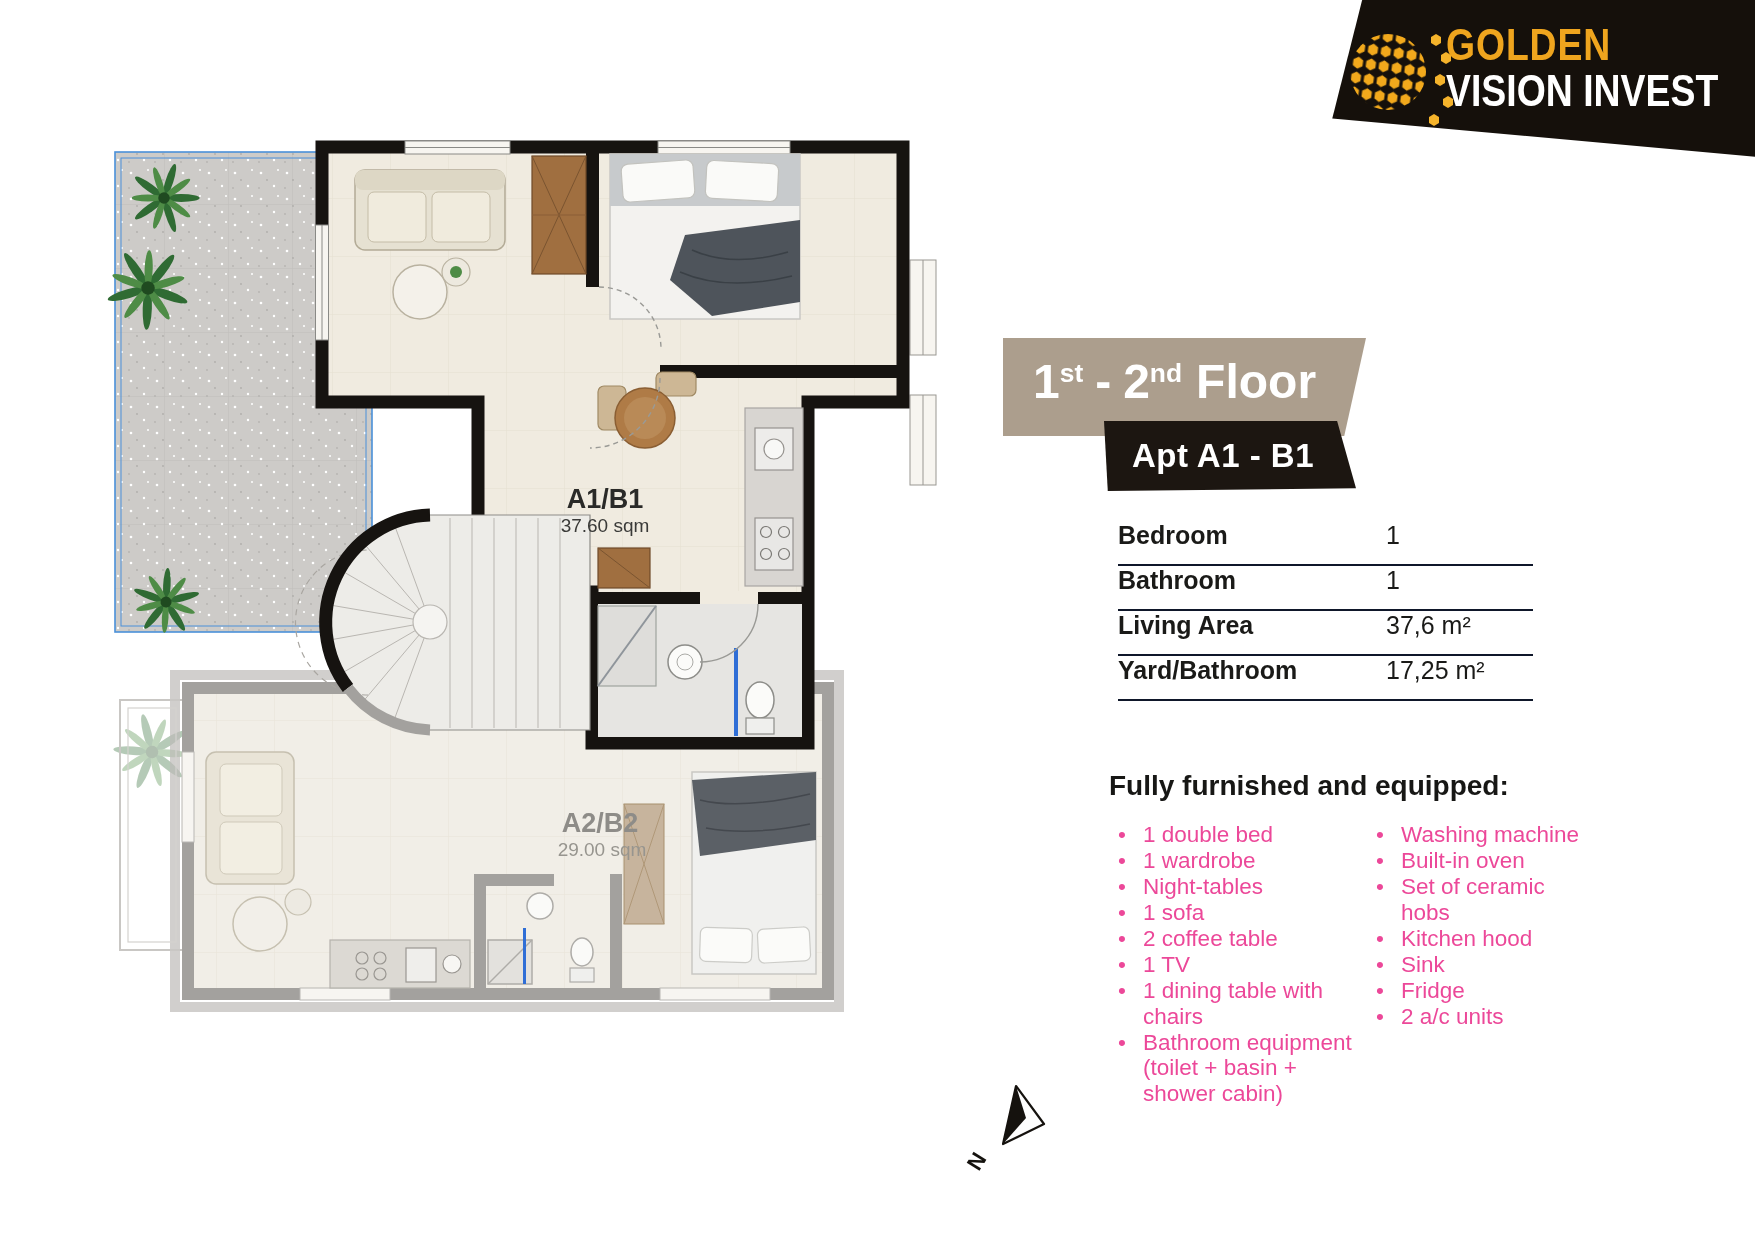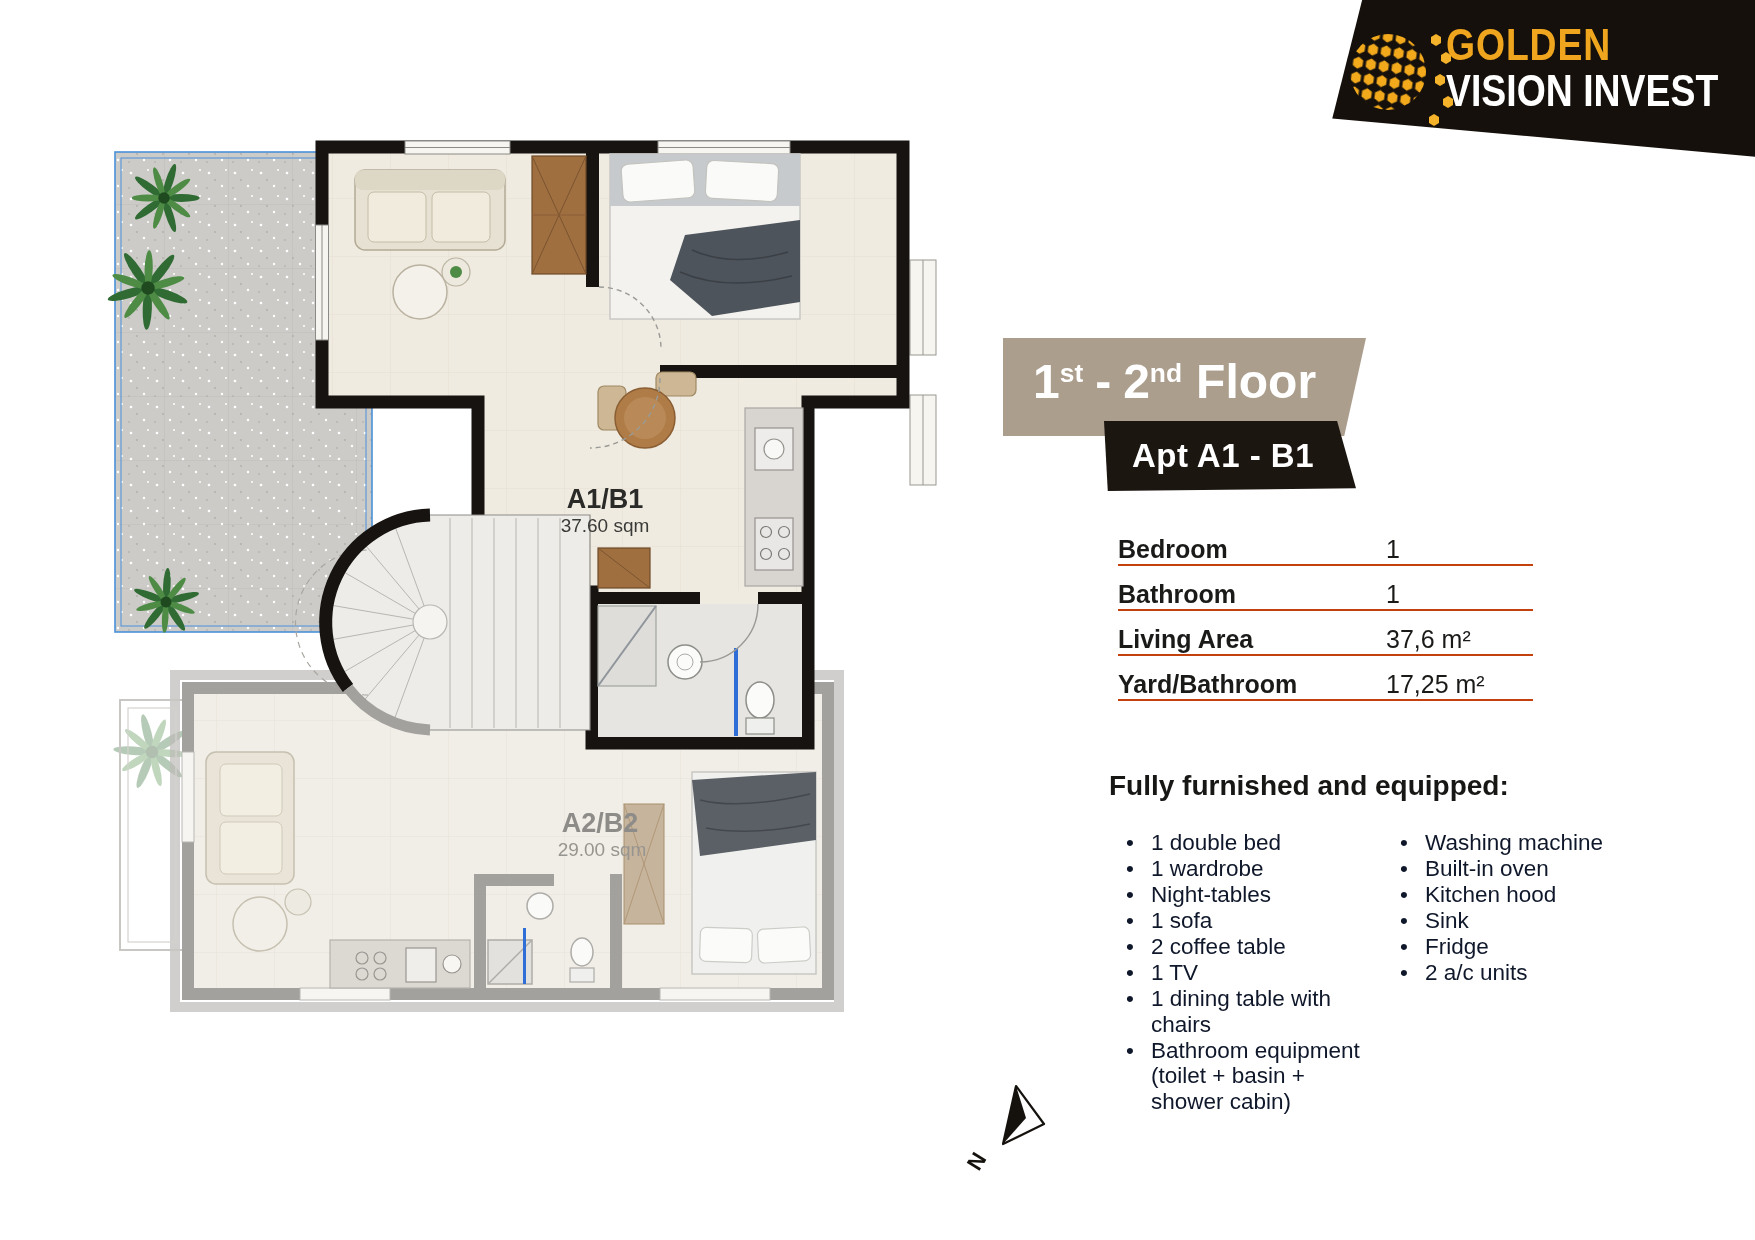--- a/index.html
+++ b/index.html
@@ -23,28 +23,28 @@
   .banner-word{margin-left:14px;}
 
   
   .badge{position:absolute;left:1104px;top:421px;width:252px;height:70px;background:#1C1611;
          clip-path:polygon(0 0,92.5% 0,100% 96%,1.5% 100%);
          display:flex;align-items:center;justify-content:center;}
   .badge-text{color:#ffffff;font-size:33px;font-weight:bold;letter-spacing:.5px;padding-right:14px;}
 
   
   .specs{position:absolute;left:1118px;top:521px;width:415px;}
-  .spec-row{display:flex;align-items:flex-end;height:43px;border-bottom:2px solid #c2410c;}
+  .spec-row{display:flex;align-items:flex-start;height:43px;border-bottom:2px solid #0f172a;}
   .spec-label{width:268px;font-size:25px;font-weight:bold;color:#1a1a18;}
   .spec-value{font-size:25px;color:#1a1a18;}
 
   
   .furn-heading{position:absolute;left:1109px;top:770px;font-size:28px;font-weight:bold;color:#171715;}
   .furn-lists{position:absolute;left:1109px;top:818px;display:flex;}
-  .furn-lists ul{margin:12px;padding:0;list-style:none;font-size:22.5px;color:#0f172a;line-height:25.5px;}
+  .furn-lists ul{margin:4px;padding:0;list-style:none;font-size:22.5px;color:#ec4899;line-height:25.5px;}
   .furn-left{width:250px;}
   .furn-right{width:220px;margin-left:20px;}
   .furn-lists li{position:relative;padding-left:30px;margin:0 0 0.5px 0;}
   .furn-lists li::before{content:"\2022";position:absolute;left:5px;top:0;}
 
   
   .plan{position:absolute;left:100px;top:140px;}
   .compass{position:absolute;left:952px;top:1076px;}
 </style>
 </head>
@@ -337,20 +337,21 @@
       <li>Night-tables</li>
       <li>1 sofa</li>
       <li>2 coffee table</li>
       <li>1 TV</li>
       <li>1 dining table with chairs</li>
       <li>Bathroom equipment (toilet + basin + shower cabin)</li>
     </ul>
     <ul class="furn-right">
       <li>Washing machine</li>
       <li>Built-in oven</li>
+      <li>Set of ceramic hobs</li>
       <li>Kitchen hood</li>
       <li>Sink</li>
       <li>Fridge</li>
       <li>2 a/c units</li>
     </ul>
   </div>
 
 </div>
 
 </body></html>

